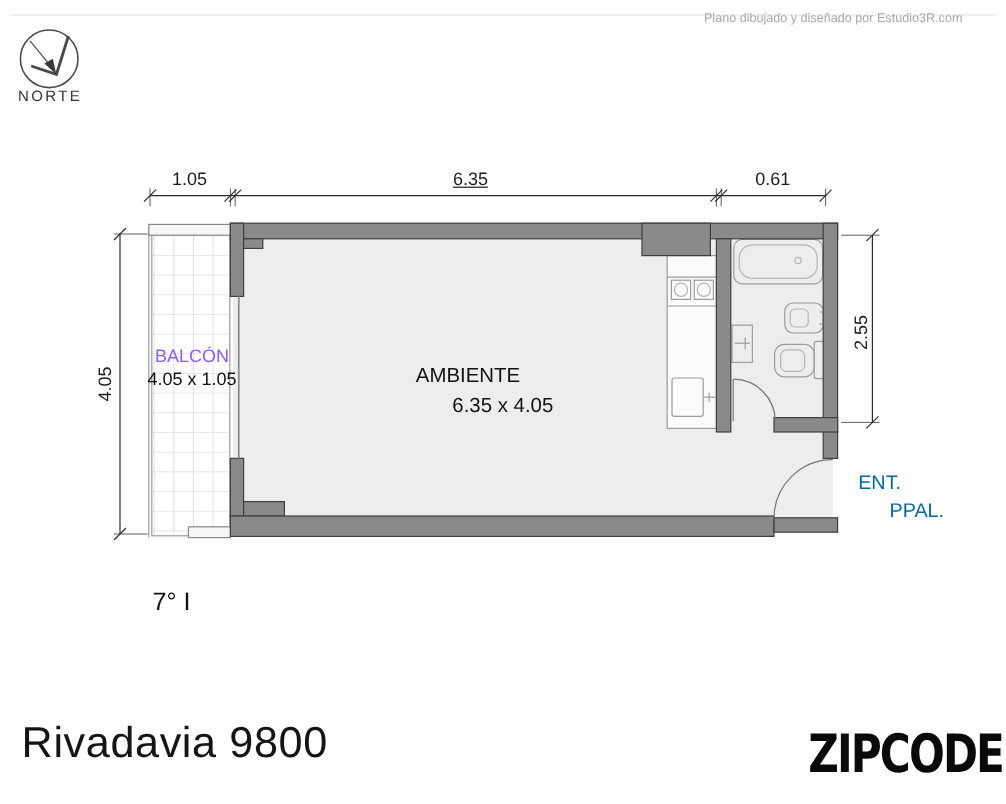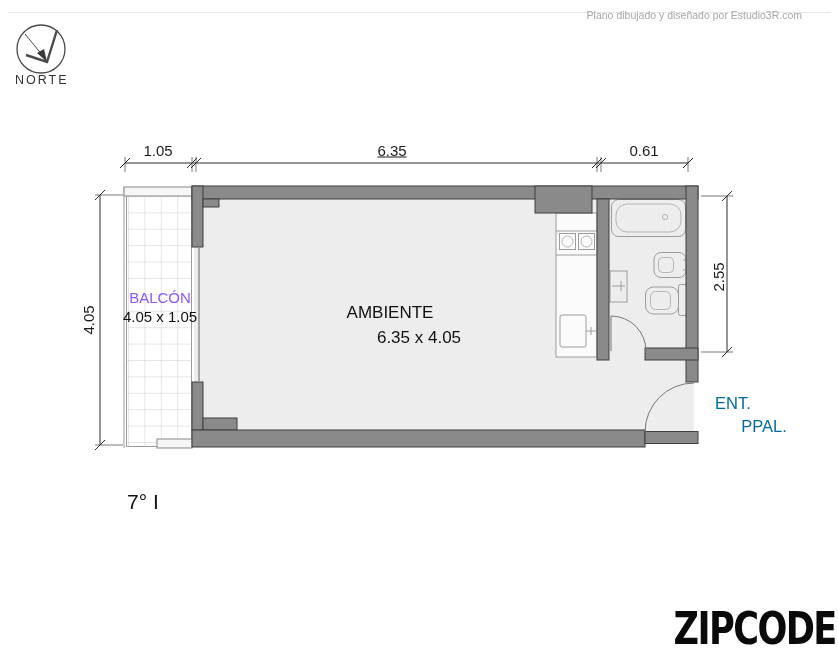--- a/index.html
+++ b/index.html
@@ -173,15 +173,16 @@
   <div class="abs rot dimlabel" style="left:718px;top:277px;">2.55</div>
 
   <div class="abs ctr roomname" style="left:160px;top:297px;">BALCÓN</div>
   <div class="abs ctr roomsize" style="left:160px;top:316px;">4.05 x 1.05</div>
   <div class="abs ctr ambname" style="left:390px;top:313px;">AMBIENTE</div>
   <div class="abs ctr ambsize" style="left:390px;top:338px;margin-left:29px;">6.35 x 4.05</div>
   <div class="abs ctr entlabel" style="left:733px;top:403px;">ENT.</div>
   <div class="abs ctr entlabel" style="left:764px;top:426px;text-align:right;">PPAL.</div>
   <div class="abs floorlabel" style="left:127px;top:463px;margin-top:27px;">7° I</div>
 
+  <div class="abs address">Rivadavia 9800</div>
   <div class="abs brand">ZIPCODE</div>
 
 </div>
 
 </body></html>

